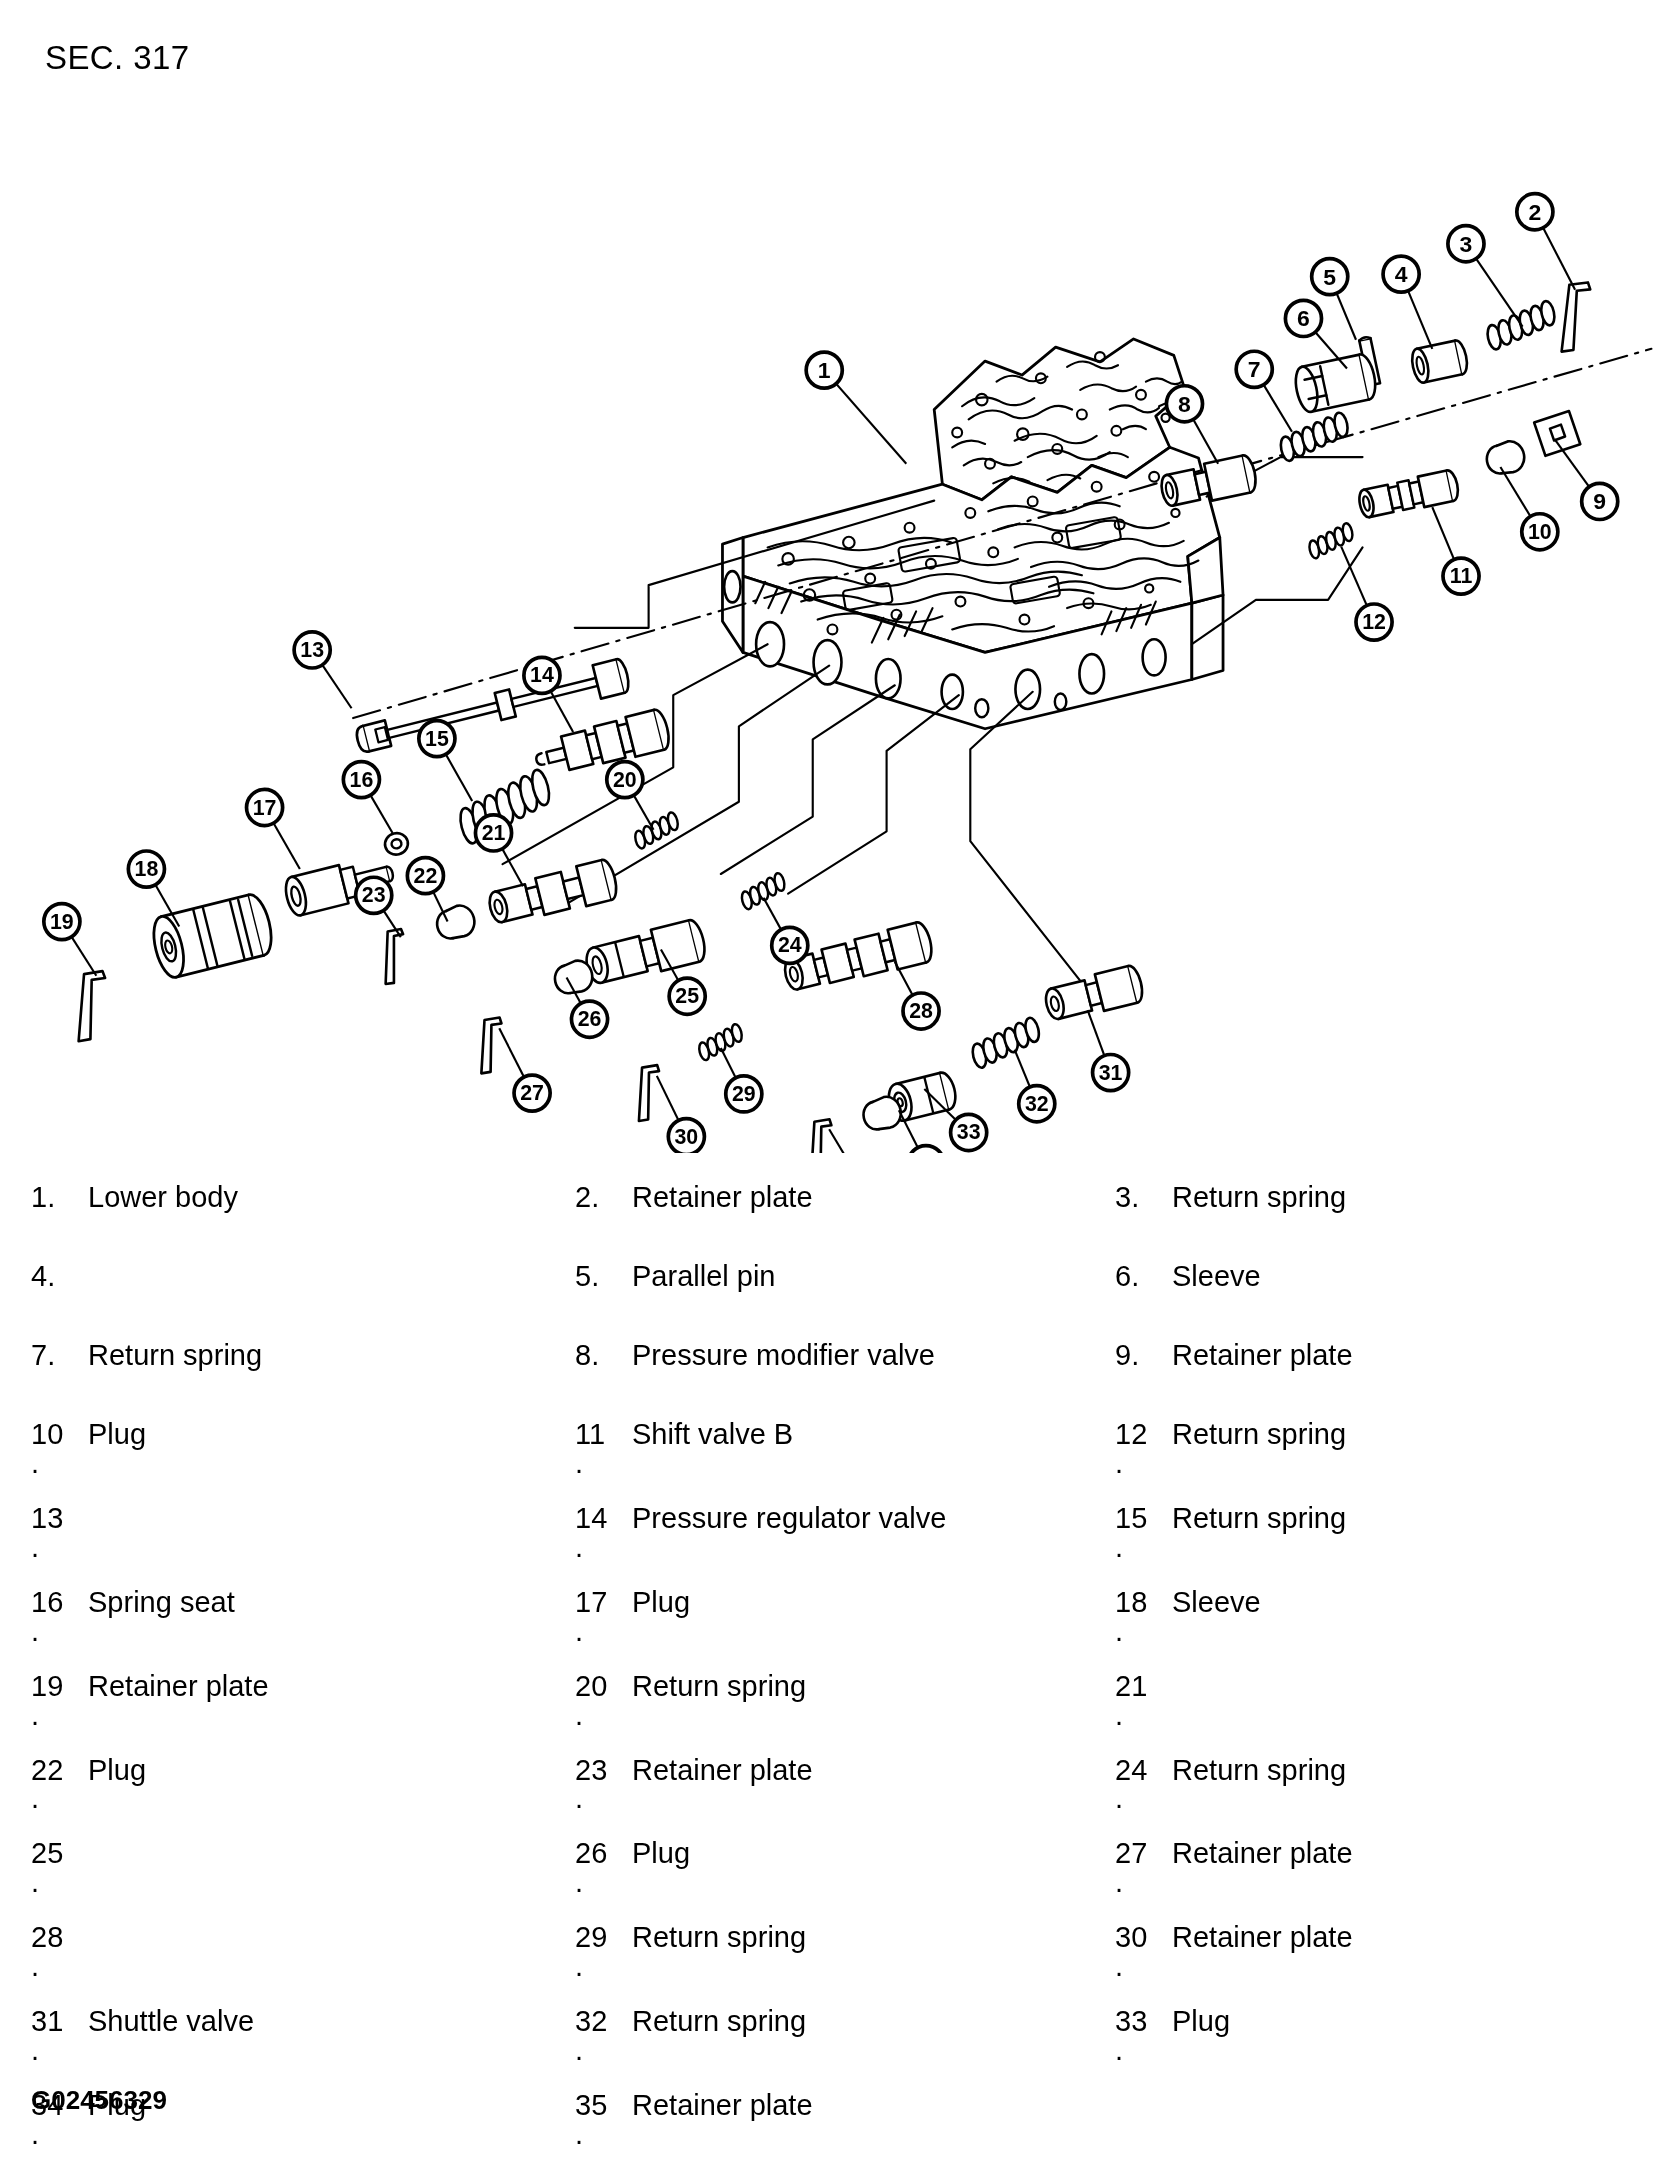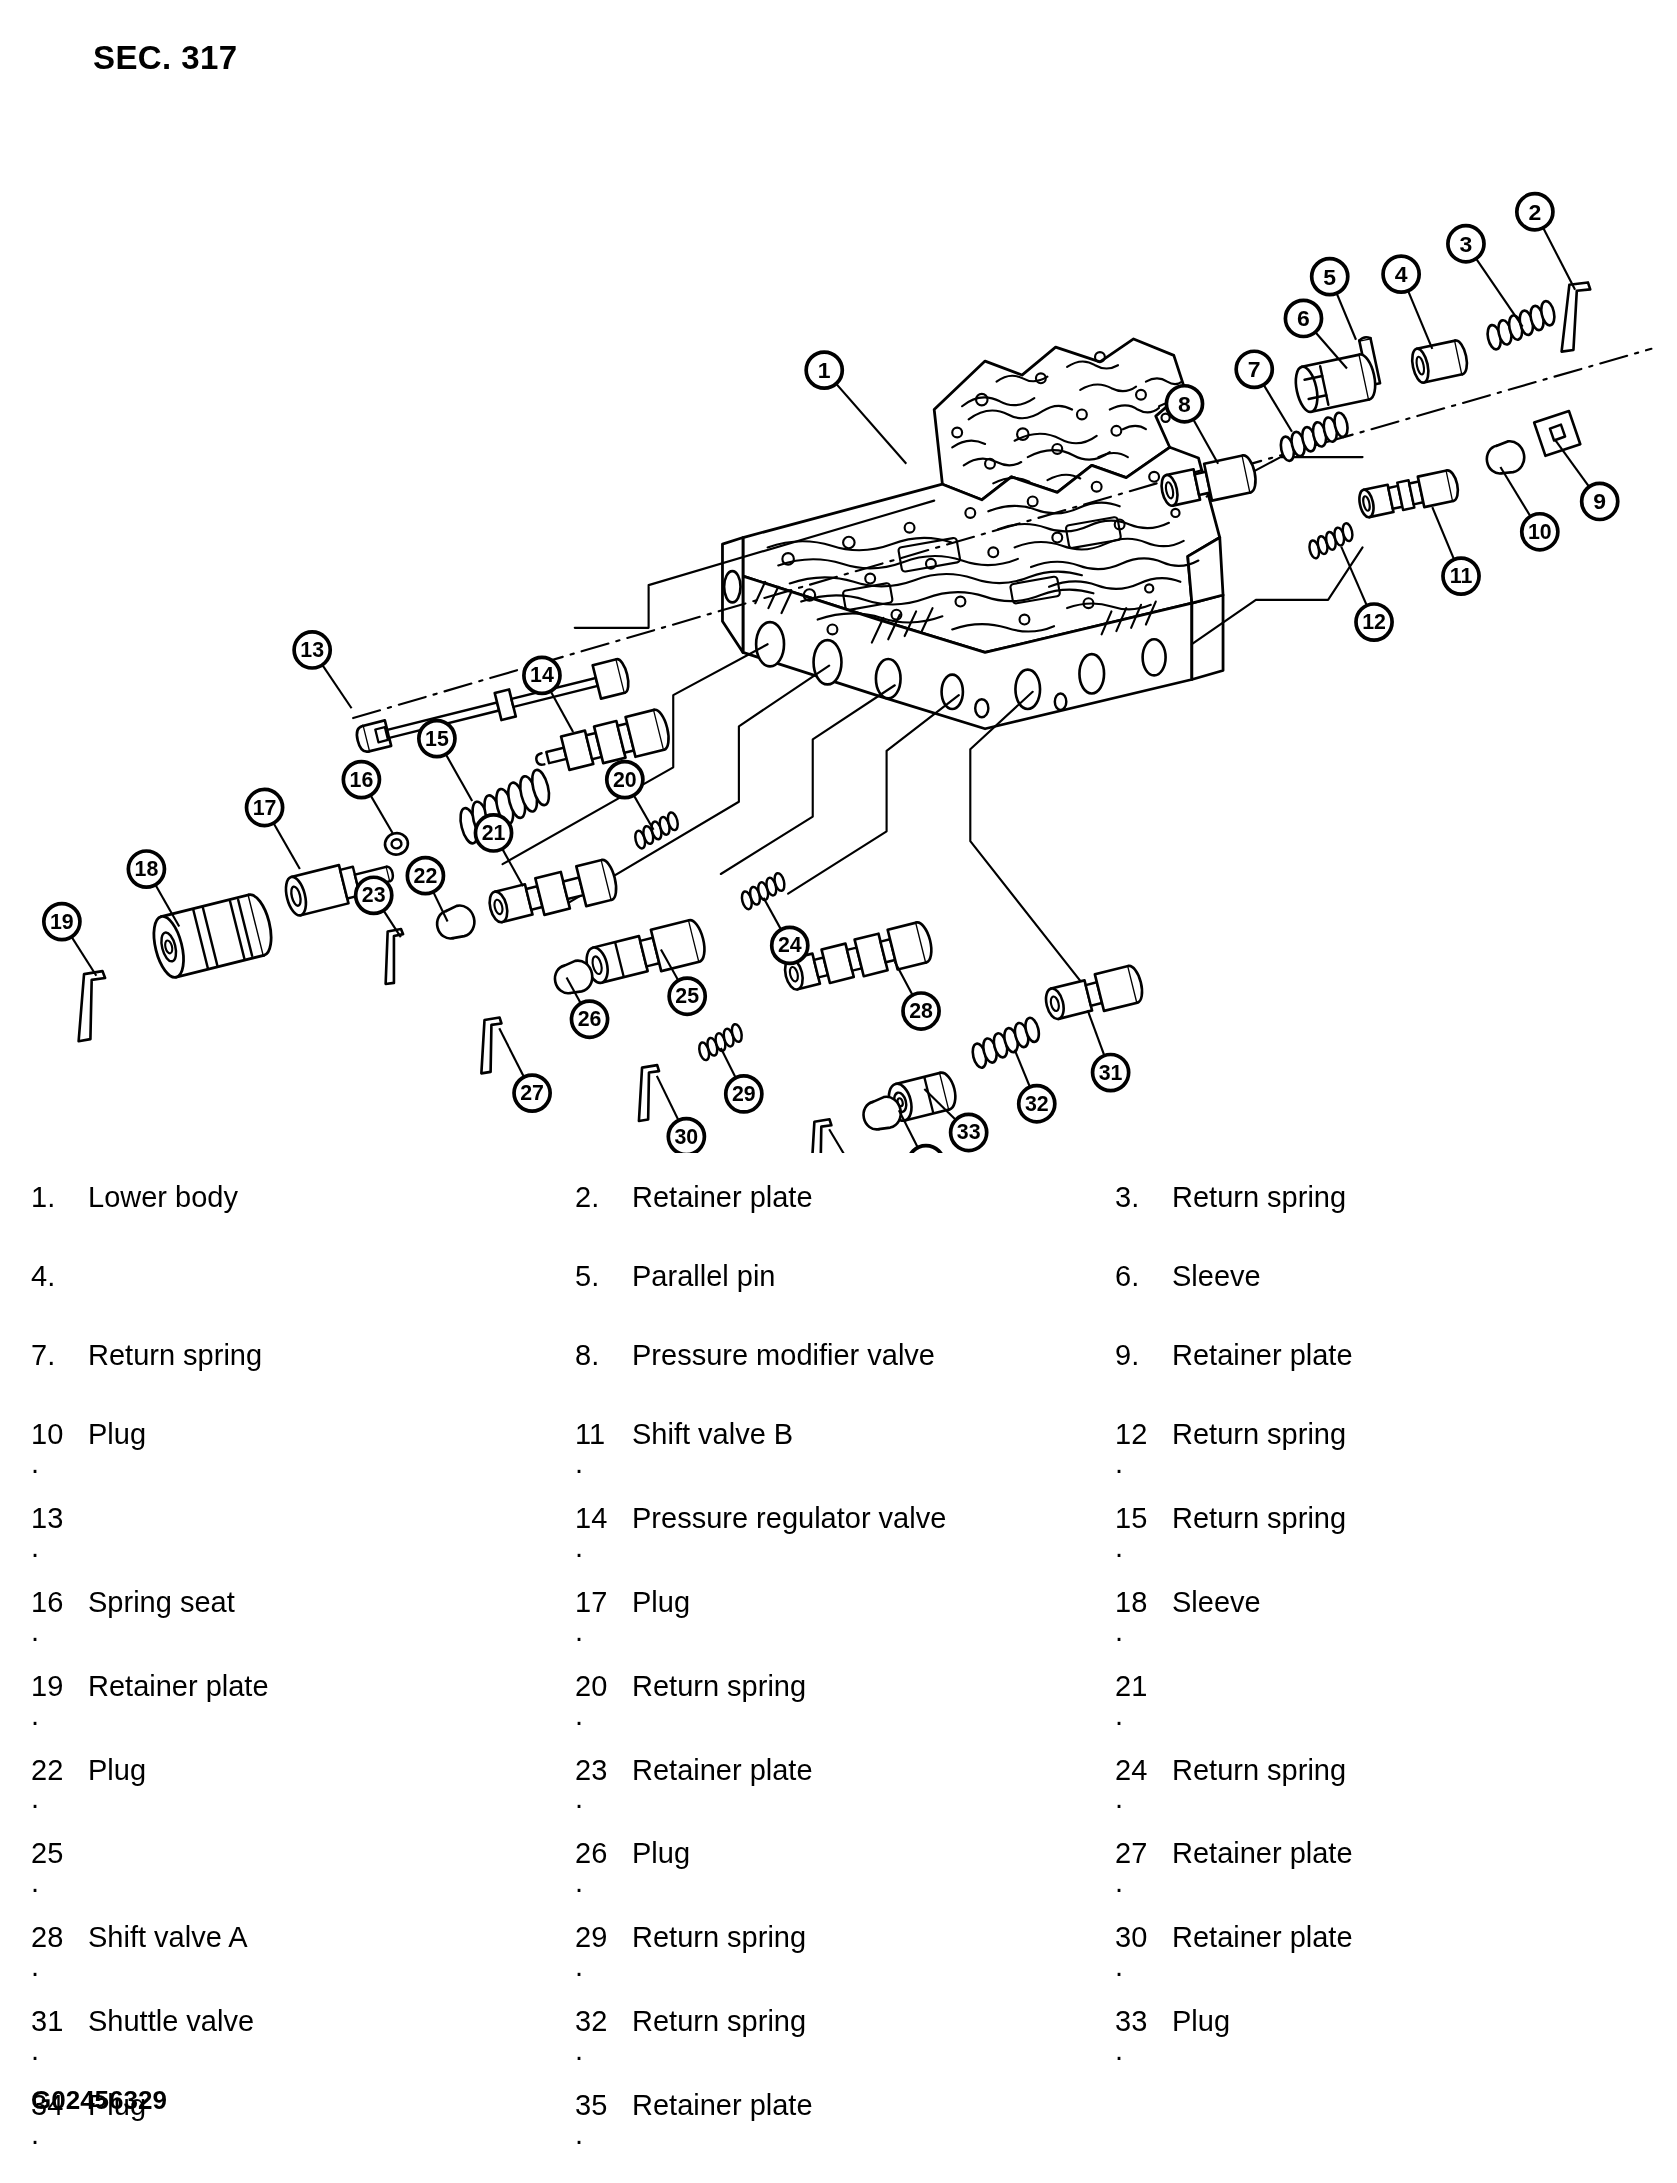--- a/index.html
+++ b/index.html
@@ -5,21 +5,21 @@
   html,body{margin:0;padding:0;background:#fff;}
   body{
     width:1678px;height:2183px;
     font-family:"Liberation Sans", sans-serif;
     color:#000;
     position:relative;
     overflow:hidden;
   }
   #sec-title{
     position:absolute;left:45px;top:39px;
-    font-size:33px;font-weight:bold;letter-spacing:0.4px;margin-left:48px;
+    font-size:33px;font-weight:normal;letter-spacing:0.4px;
   }
   #figure{position:absolute;left:0;top:78px;width:1678px;height:1075px;}
   #figure svg{display:block;}
 
   #parts-list{
     position:absolute;left:0;top:1182px;width:1678px;
   }
   .pl-col{
     position:absolute;top:0;
   }
@@ -649,21 +649,20 @@
         <span class="pl-num">22</span>
         <span class="pl-label">Plug</span>
       </div>
       <div class="pl-dot">.</div>
       <div class="pl-row">
         <span class="pl-num">25</span>
       </div>
       <div class="pl-dot">.</div>
       <div class="pl-row">
         <span class="pl-num">28</span>
-        <span class="pl-label">Shift valve A</span>
       </div>
       <div class="pl-dot">.</div>
       <div class="pl-row">
         <span class="pl-num">31</span>
         <span class="pl-label">Shuttle valve</span>
       </div>
       <div class="pl-dot">.</div>
       <div class="pl-row">
         <span class="pl-num">34</span>
         <span class="pl-label">Plug</span>

